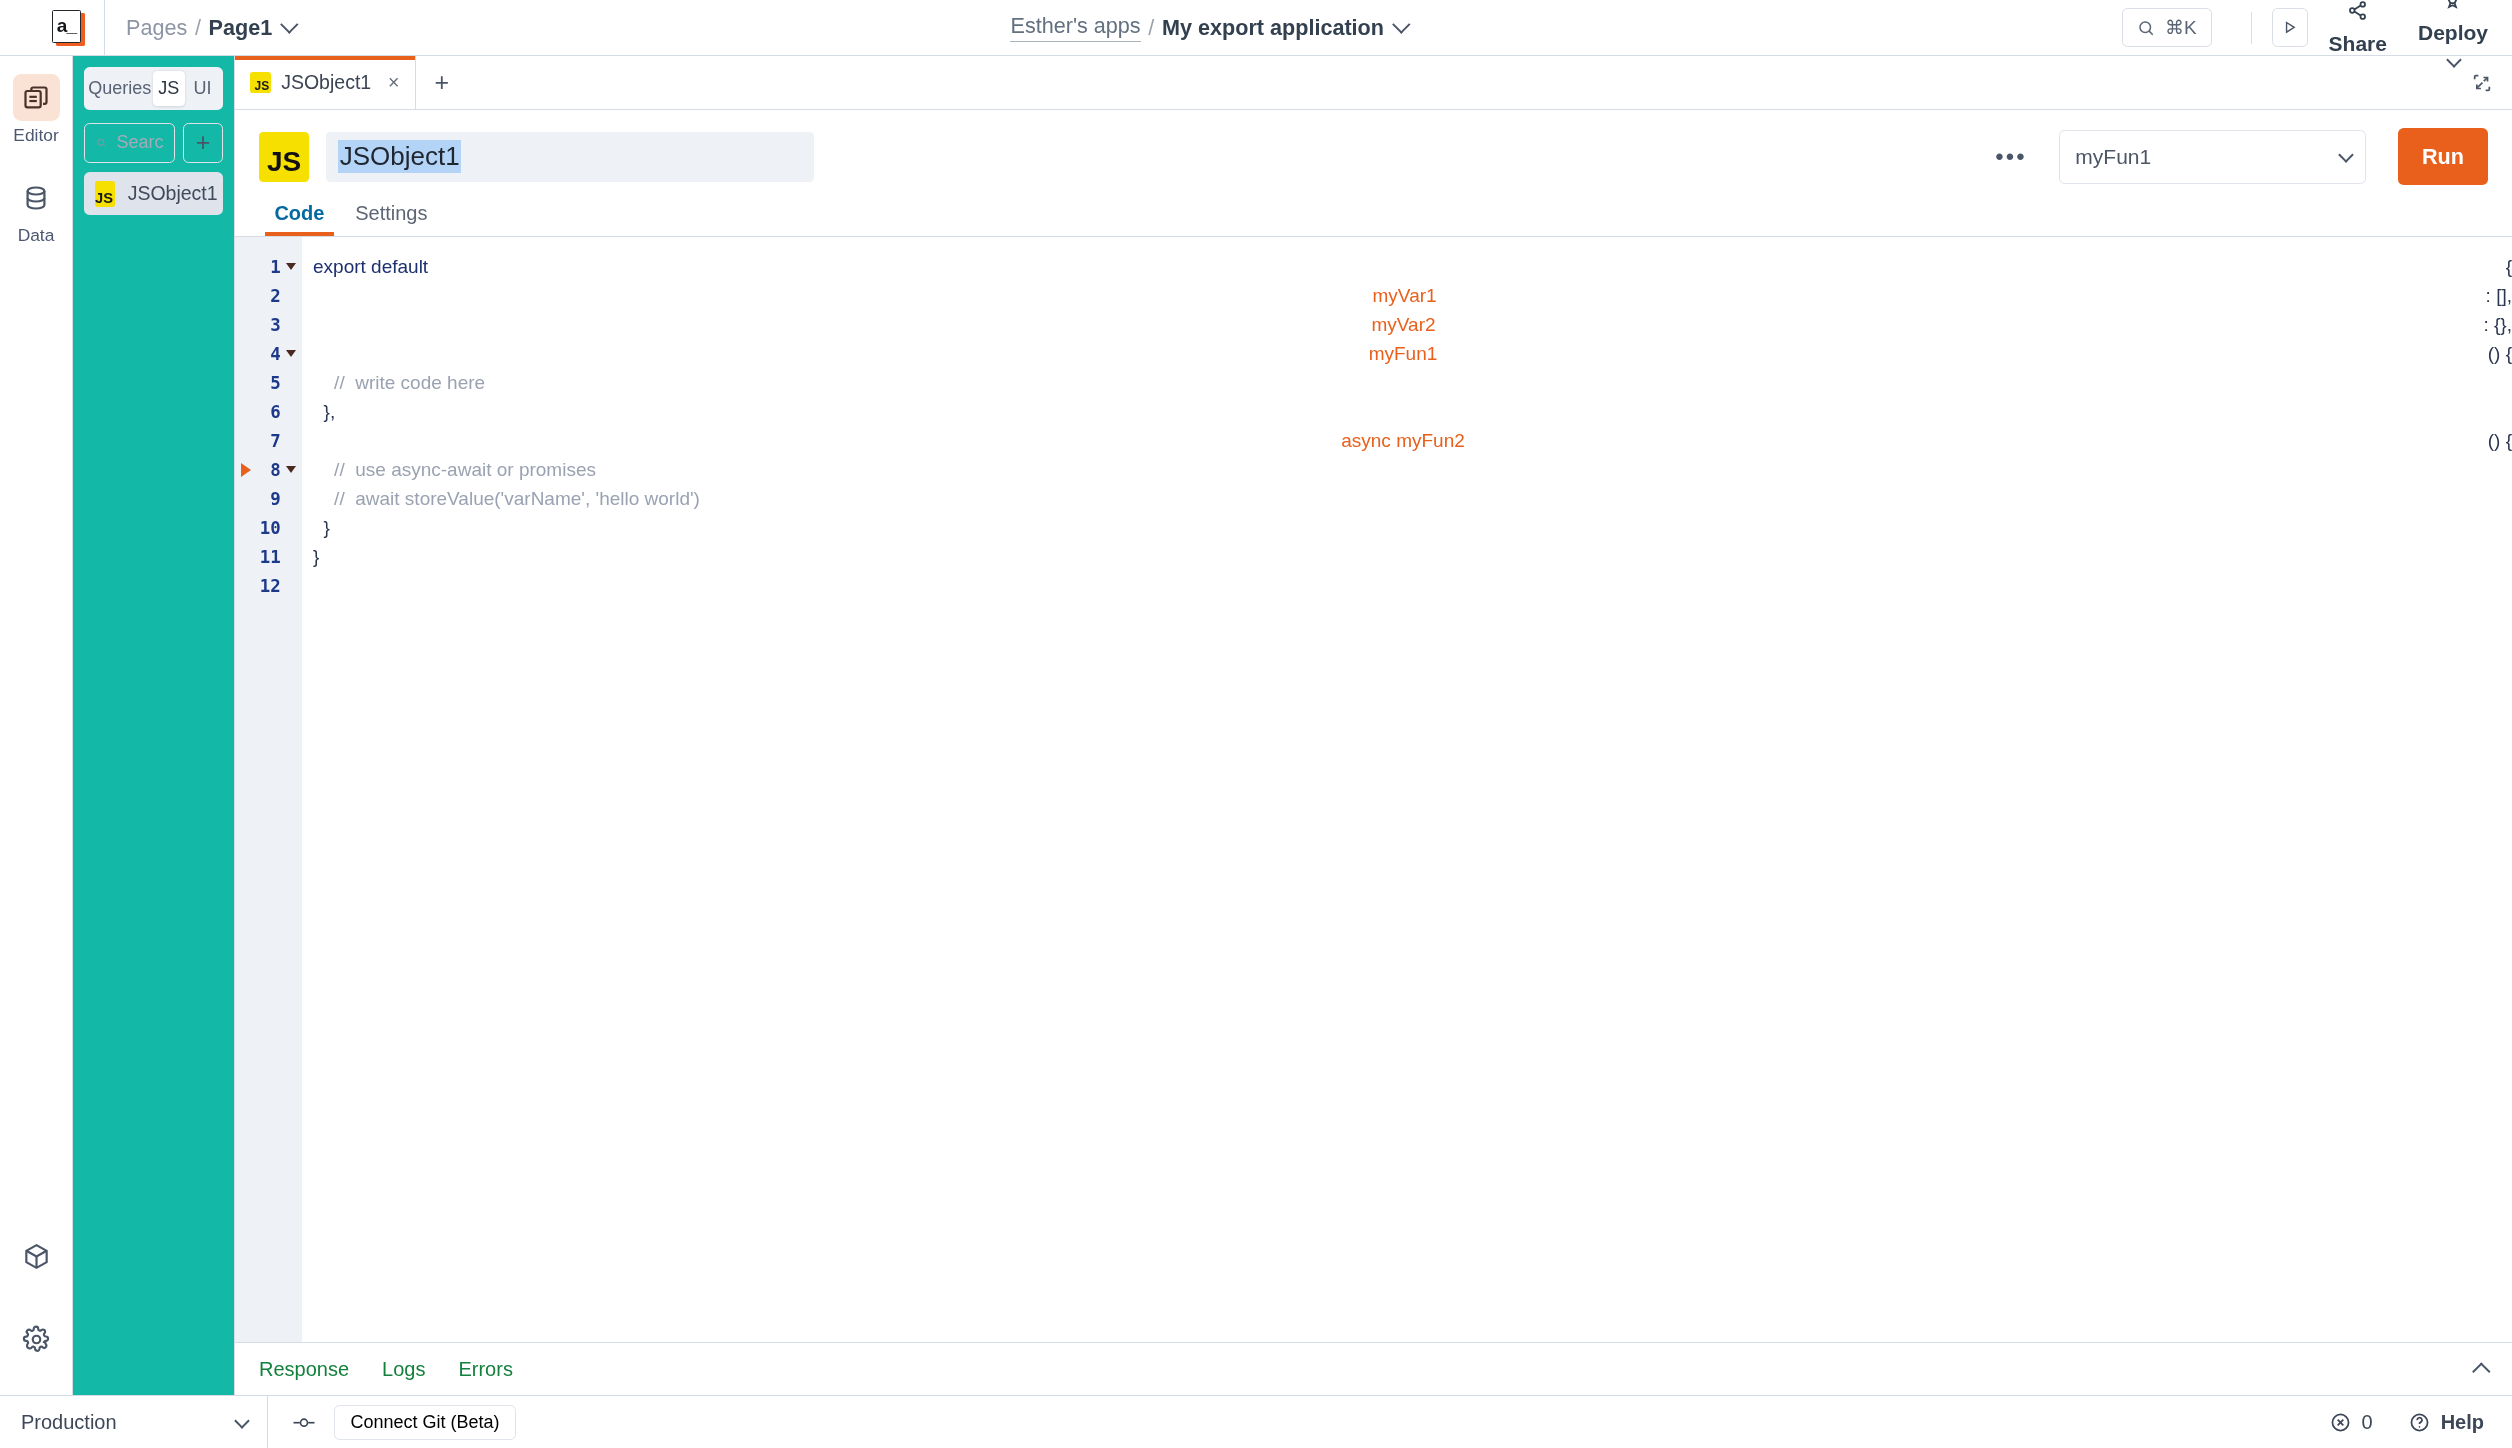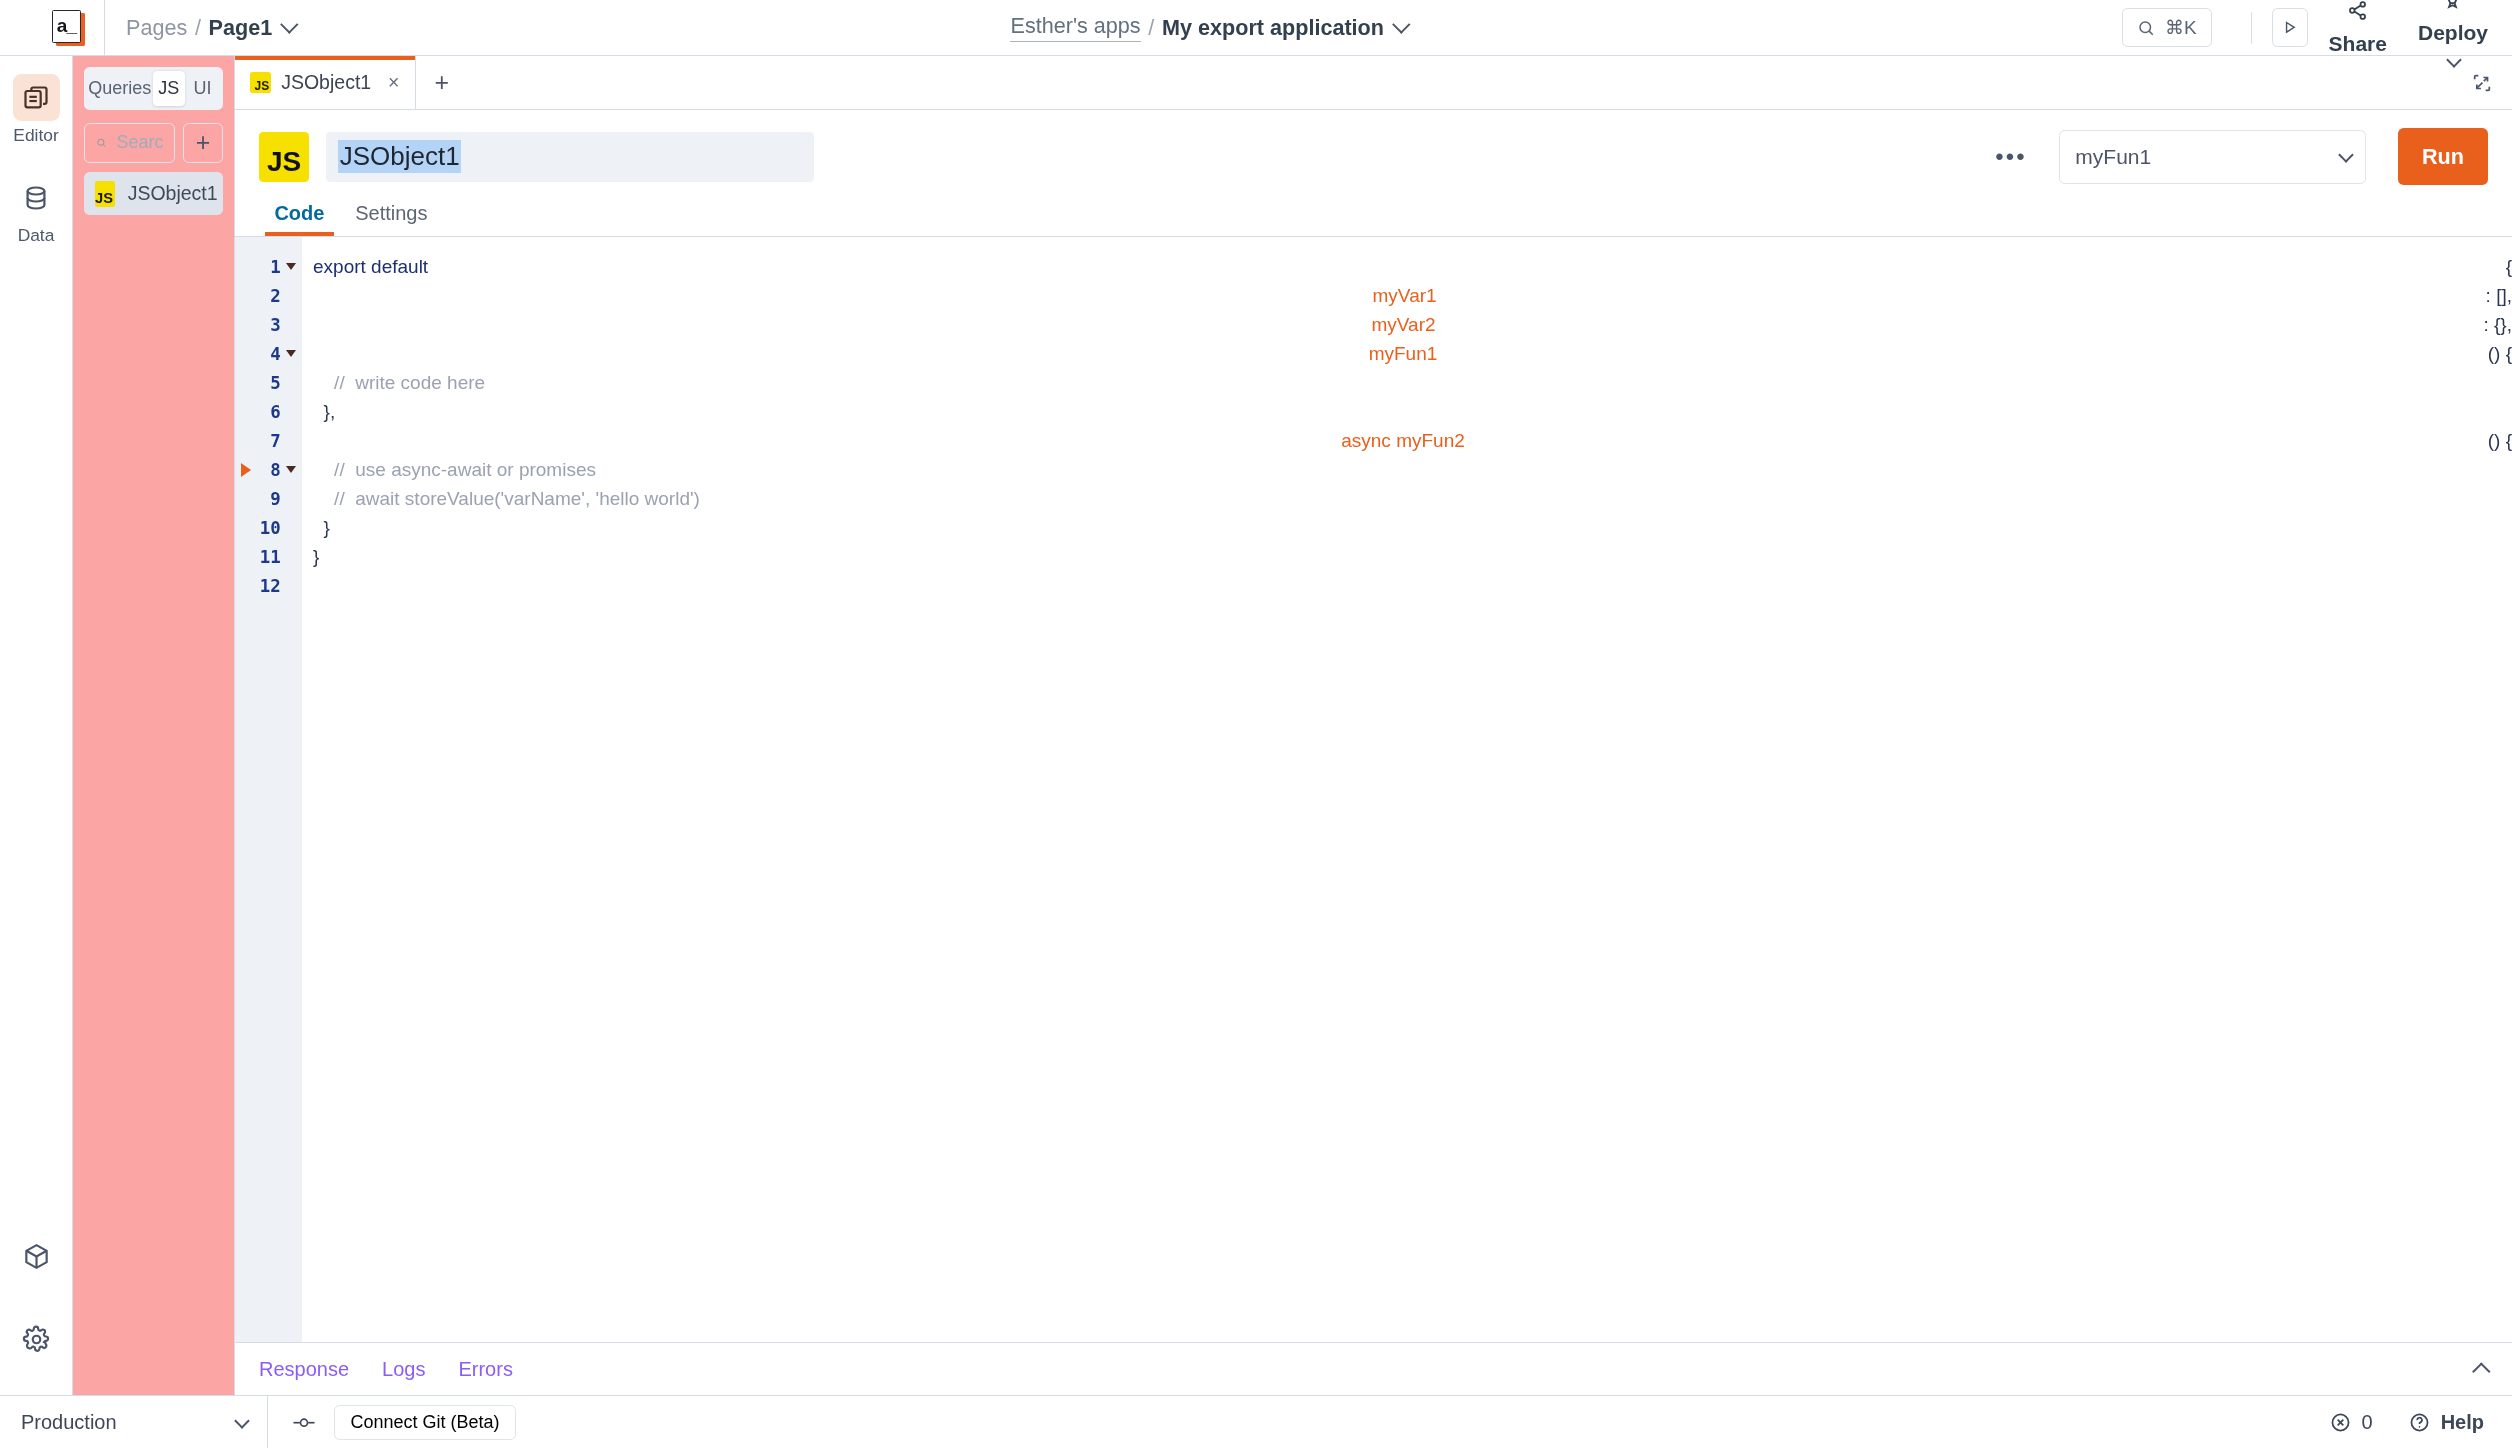--- a/index.html
+++ b/index.html
@@ -104,21 +104,21 @@
   .rail-icon-box.active { background: #fae3d4; }
   .rail-label { font-size: 17.4px; color: #4c5870; margin-top: 4.2px; }
   .rail-spacer { flex: 1; }
   .rail-bottom { display:flex; flex-direction:column; align-items:center; padding-bottom: 32px; }
   .rail-bottom .rail-icon-box { margin-bottom: 36px; }
 
   
   .entity-panel {
     width: 162px; min-width: 162px;
     border-right: 1.4px solid #d6dce5;
-    display: flex; flex-direction: column; background: #fca5a5;
+    display: flex; flex-direction: column; background: #14b8a6;
   }
   .seg-tabs {
     display: flex; background: #eef1f6; padding: 4.2px; gap: 1.4px;
     margin: 11px 11px 0 11px; border-radius: 5.6px;
     height: 43px; align-items: center;
   }
   .seg-tab {
     flex: 1; text-align: center; font-size: 18px; color: #596375;
     line-height: 35px; border-radius: 4.2px; cursor: pointer;
   }
@@ -253,21 +253,21 @@
   .tk-prop { color: #e8601c; }
   .tk-punc { color: #2a3550; }
   .tk-com { color: #9aa2b1; }
   .tk-plain { color: #2a3550; }
 
   
   .resp-bar {
     height: 53px; min-height: 53px; border-top: 1.4px solid #d6dce5;
     display: flex; align-items: center; padding: 0 24px; gap: 0; background:#fff;
   }
-  .rtab { font-size: 20px; color: #8b5cf6; margin-right: 33px; cursor: pointer; }
+  .rtab { font-size: 20px; color: #15803d; margin-right: 33px; cursor: pointer; }
   .resp-spacer { flex: 1; }
   .chev-up {
     width: 12.6px; height: 12.6px; border-left: 2.8px solid #4a5568; border-top: 2.8px solid #4a5568;
     transform: rotate(45deg); margin-bottom: -4.2px; cursor: pointer;
   }
 
   
   .statusbar {
     height: 54px; min-height: 54px; border-top: 1.4px solid #d6dce5;
     display: flex; align-items: stretch; background: #fff;

